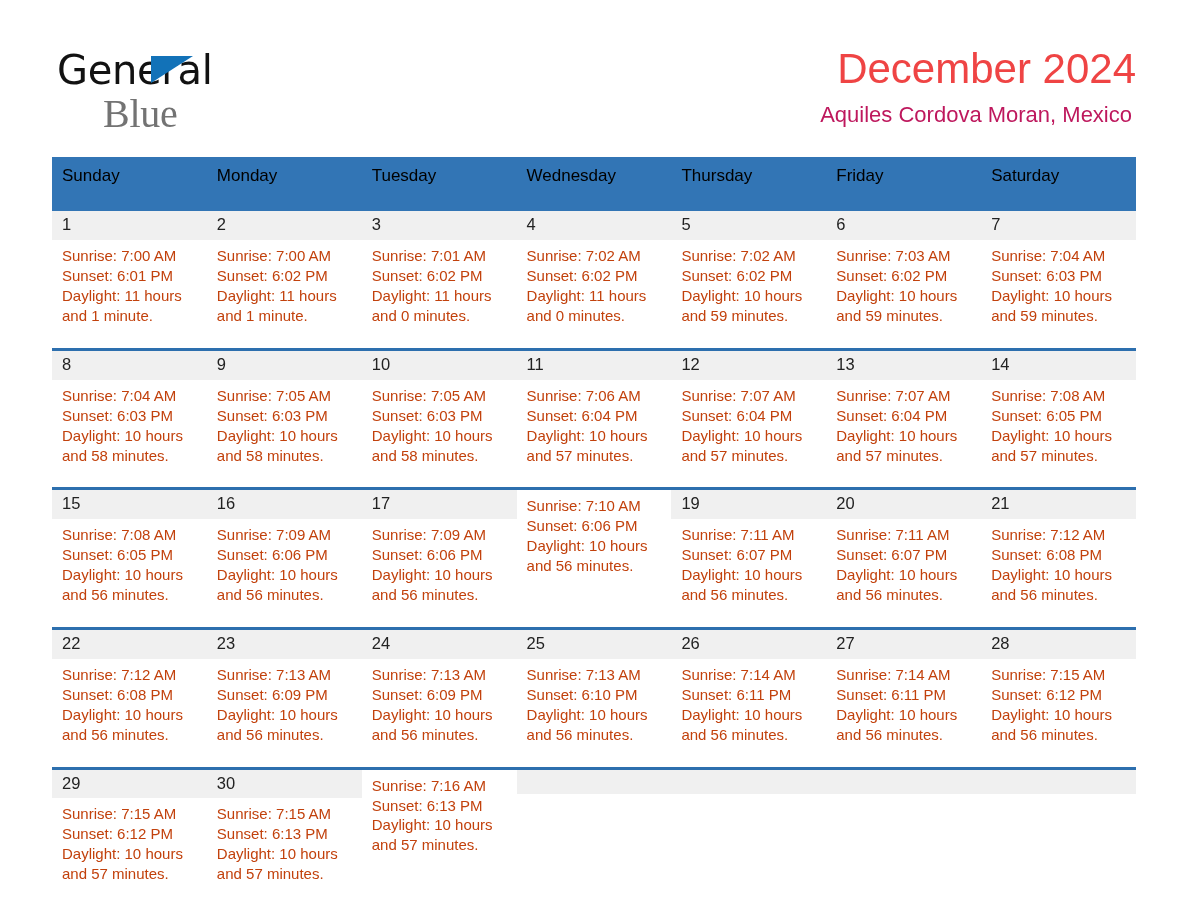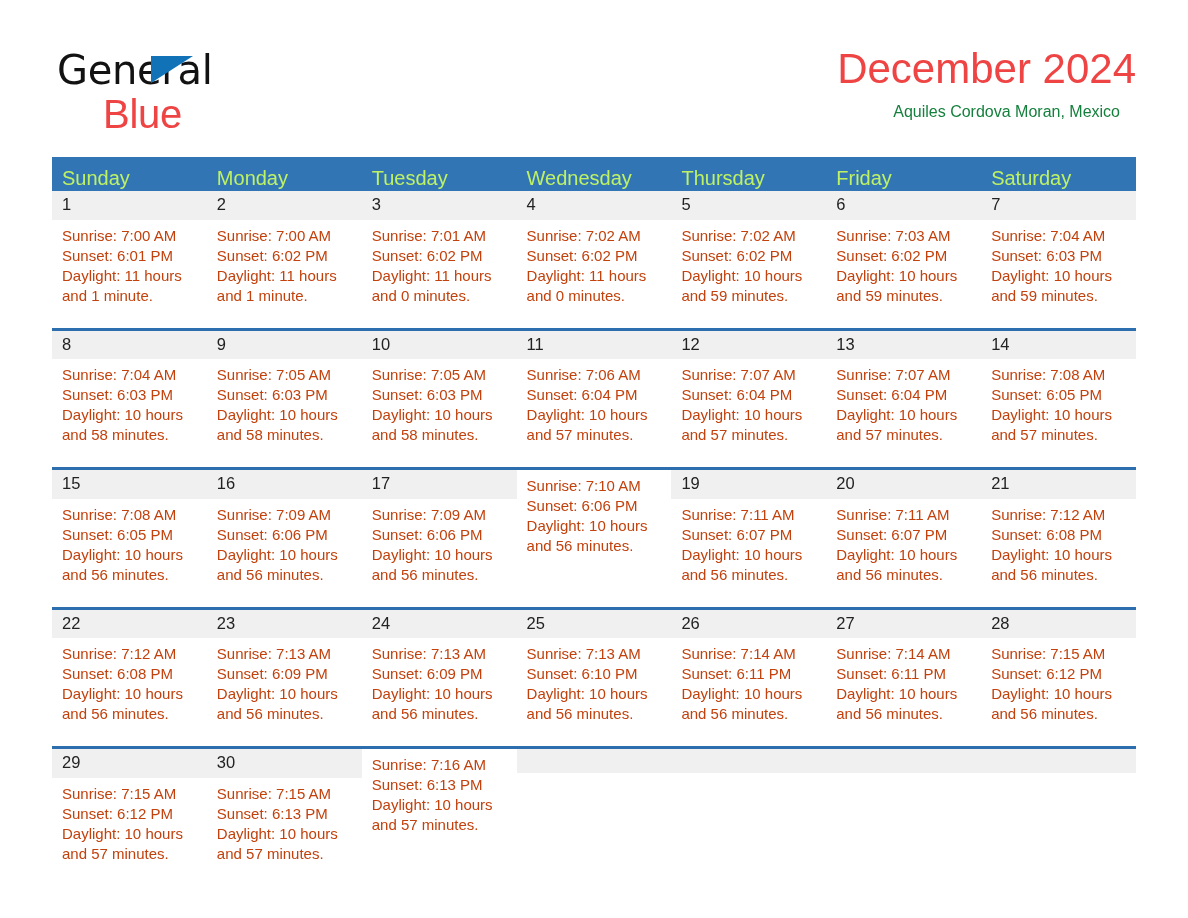--- a/index.html
+++ b/index.html
@@ -58,64 +58,64 @@
     width: 0;
     height: 0;
     border-left: 42px solid #1272b8;
     border-bottom: 27px solid transparent;
   }
   .brand-row2 {
     display: block;
     margin-top: 2px;
     margin-left: 46px;
     font-size: 40px;
-    color: #ef4444;
-    font-family: Liberation Sans, sans-serif;
+    color: #737373;
+    font-family: Liberation Serif, serif;
     letter-spacing: -0.3px;
   }
   .title-block {
     position: absolute;
     right: 52px;
     top: 46px;
     text-align: right;
   }
   .cal-title {
     font-size: 42px;
     font-weight: 400;
     color: #ef4444;
     letter-spacing: 0px;
     line-height: 1.08;
     margin: 0;
     font-family: "Liberation Sans", sans-serif;
   }
   .cal-subtitle {
-    font-size: 16px;
+    font-size: 22px;
     font-weight: 400;
-    color: #15803d;
-    margin: 12px 16px 0 0;
+    color: #be185d;
+    margin: 12px 4px 0 0;
     line-height: 1.1;
     font-family: "Liberation Sans", sans-serif;
   }
 
   
   .calendar {
     position: absolute;
     left: 52px;
     top: 157px;
     width: 1084px;
   }
   .weekdays {
     display: grid;
     grid-template-columns: repeat(7, 1fr);
     background: #3275b5;
   }
   .weekday {
-    color: #bef264;
-    font-size: 20px;
-    padding: 9px 0 1px 10px;
+    color: #000000;
+    font-size: 17px;
+    padding: 9px 0 25px 10px;
     line-height: 1.2;
     box-sizing: border-box;
   }
   .week {
     position: relative;
     margin-top: 0;
   }
   .week + .week {
     margin-top: 22px;
   }

